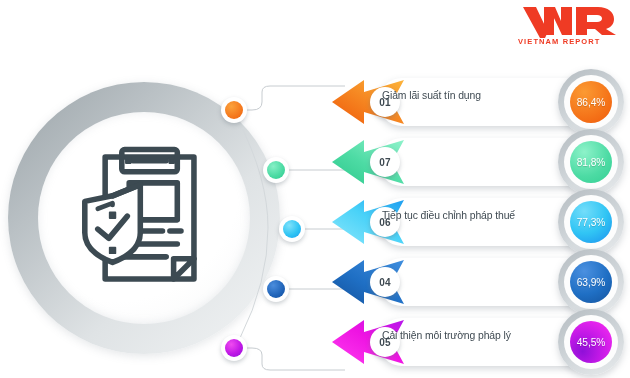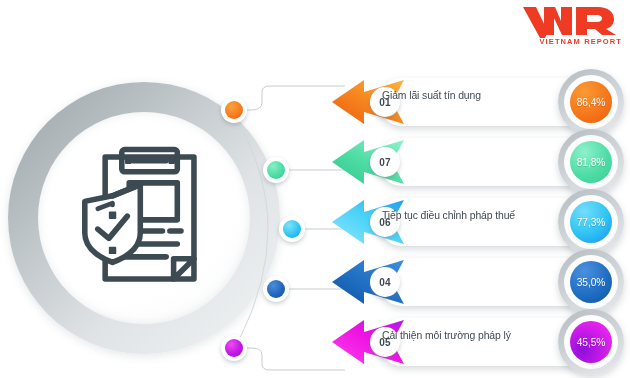--- a/index.html
+++ b/index.html
@@ -23,21 +23,21 @@
     background: #ffffff;
   }
 
   
   .logo-block {
     position: absolute;
     right: 8px;
     top: 4px;
     width: 104px;
     height: 48px;
-    text-align: right;
+    text-align: left;
   }
   .logo-mark {
     display: block;
     width: 100px;
     height: 34px;
     margin: 0 auto;
   }
   .logo-sub {
     display: block;
     font-family: "Liberation Sans", sans-serif;
@@ -364,21 +364,21 @@
             <stop offset="55%" stop-color="#1f6fc4"></stop>
             <stop offset="100%" stop-color="#14529c"></stop>
           </linearGradient>
         </defs>
         <path d="M2 24 L34 2 L34 14 L74 2 L62 24 L74 46 L34 34 L34 46 Z" fill="url(#ag4)"></path>
       </svg>
     </div>
     <div class="num-badge">04</div>
     <div class="pct-outer">
       <div class="pct-mid">
-        <div class="pct-fill" style="background:radial-gradient(circle at 34% 24%, #4b90e0 0%, #1f6fc4 55%, #14529c 100%);">35,0%</div>
+        <div class="pct-fill" style="background:radial-gradient(circle at 34% 24%, #4b90e0 0%, #1f6fc4 55%, #14529c 100%);">63,9%</div>
       </div>
     </div>
   </div>
 
   <div class="row" style="top:312px;">
     <div class="card"></div>
     <div class="arrow-wrap">
       <svg width="96" height="48" viewBox="0 0 96 48">
         <defs>
           <linearGradient id="ag5" x1="1" y1="0" x2="0" y2="1">

